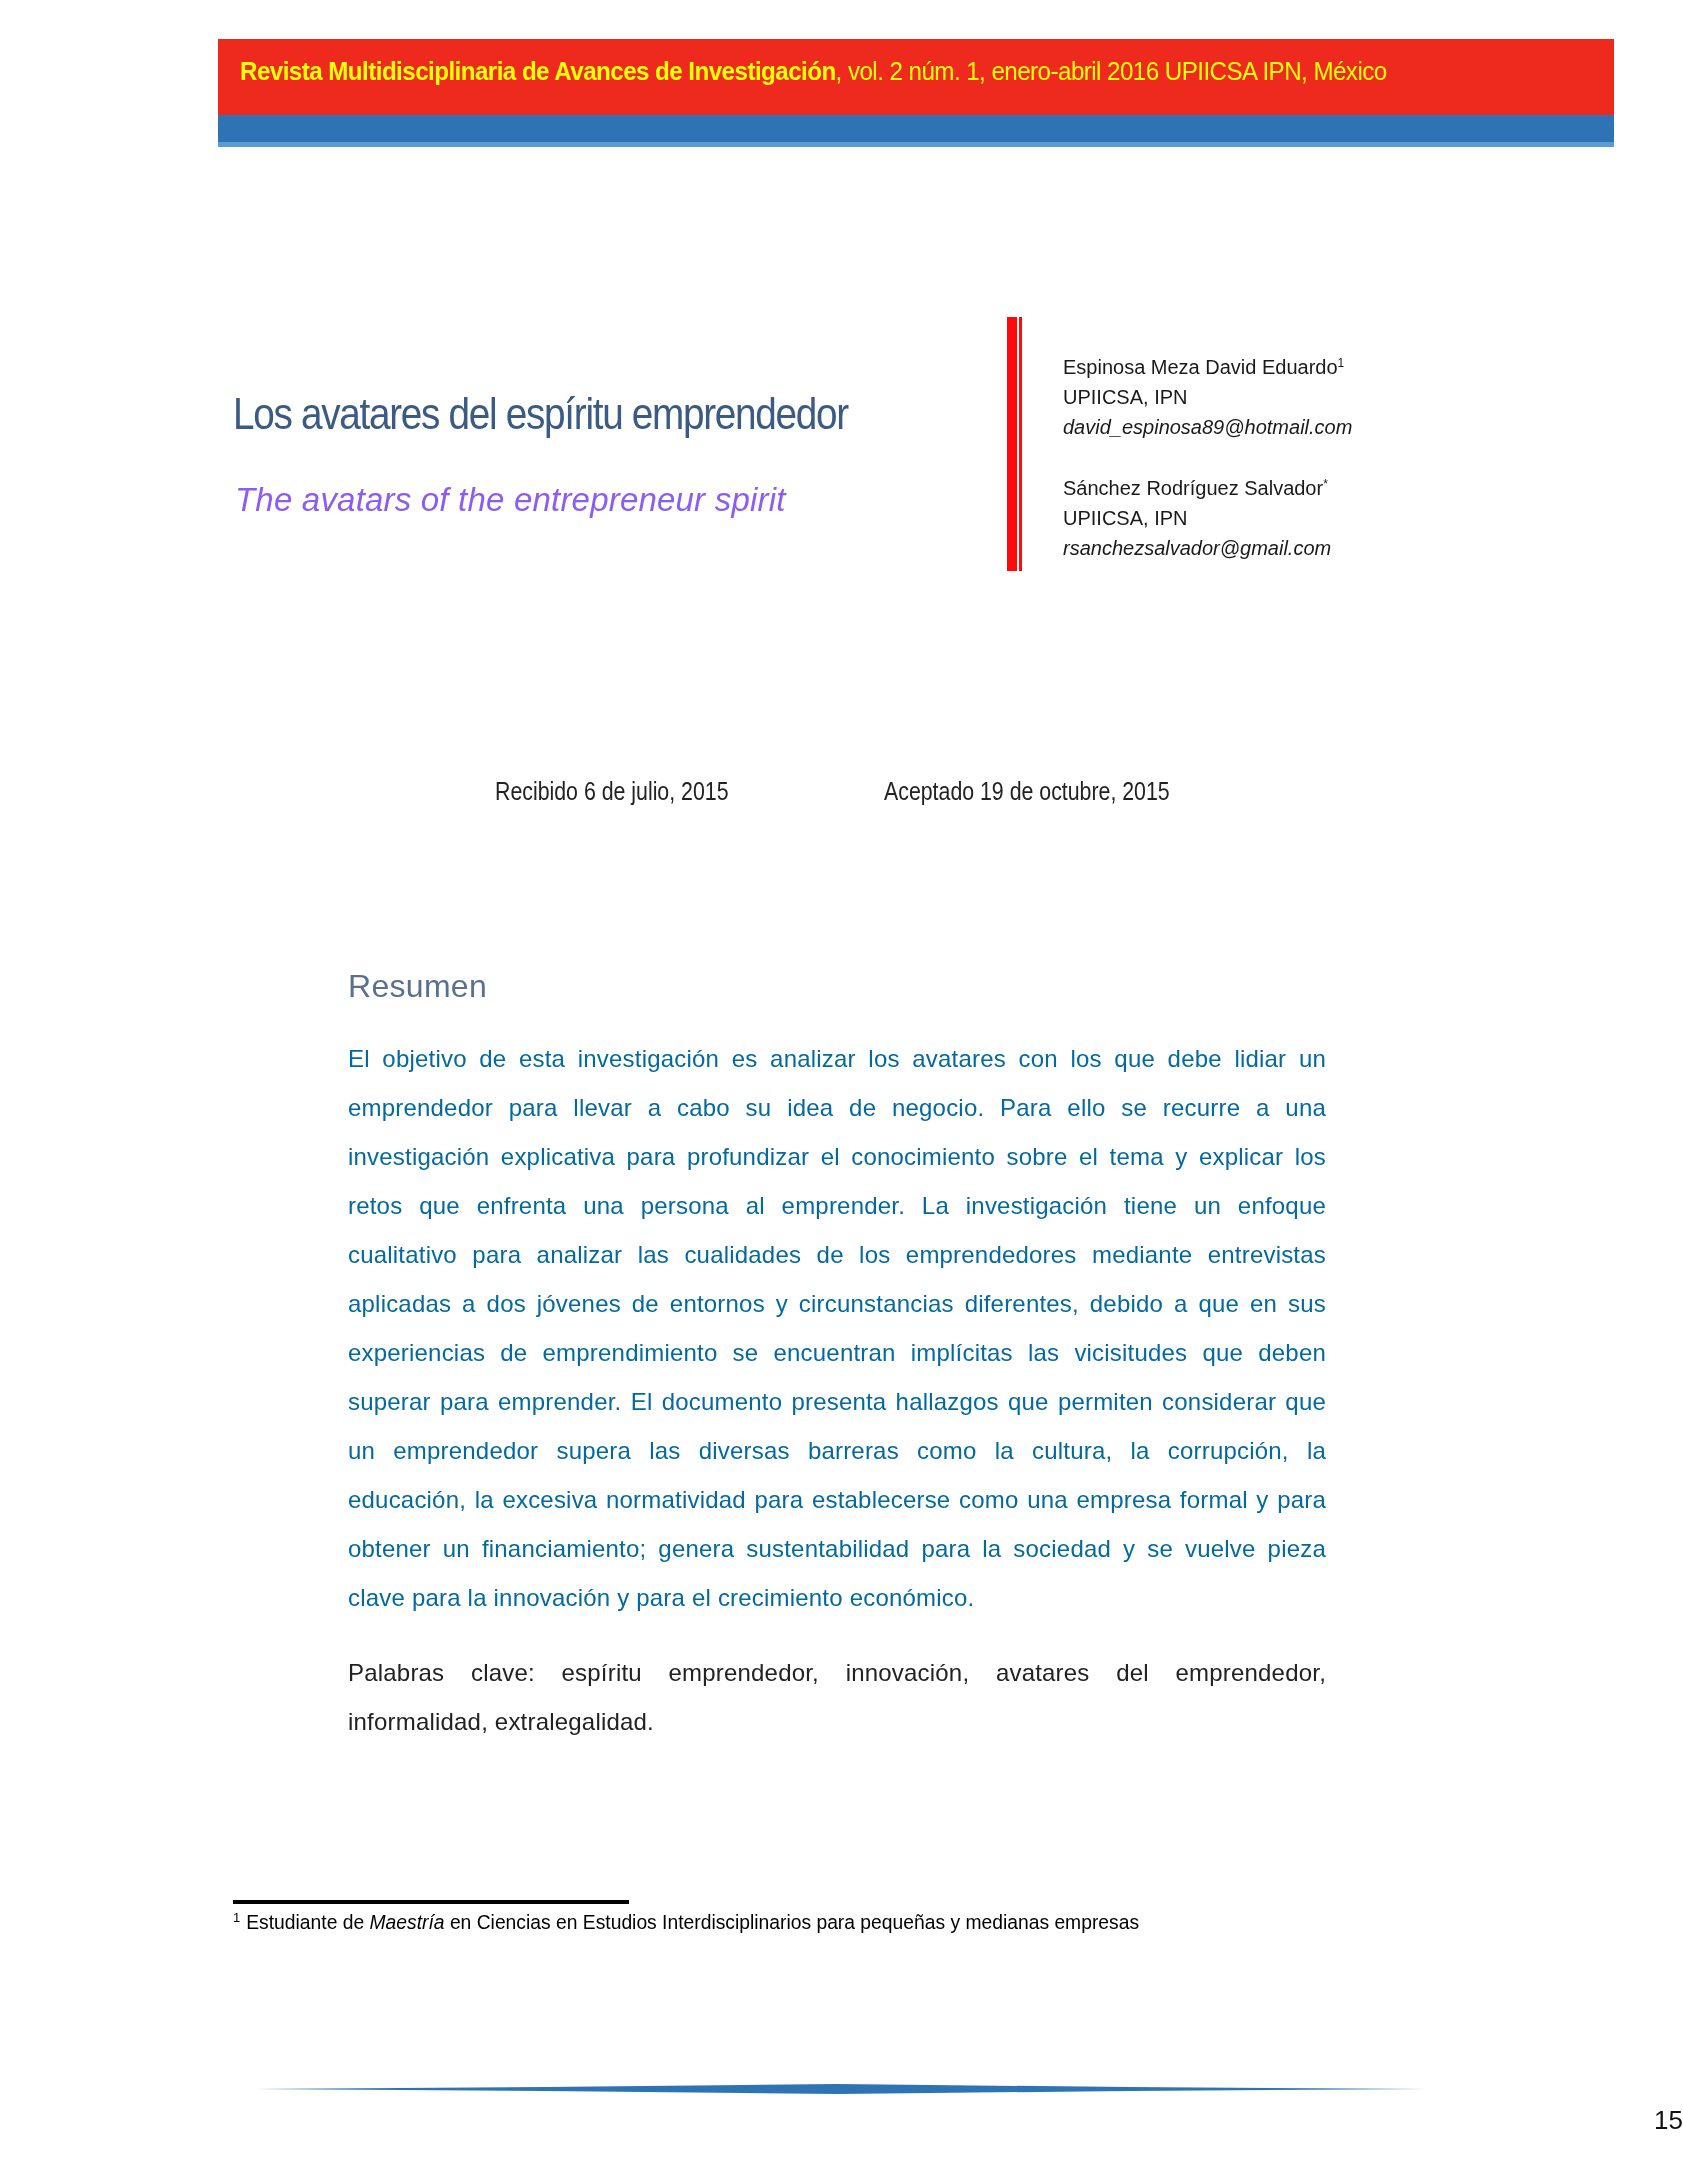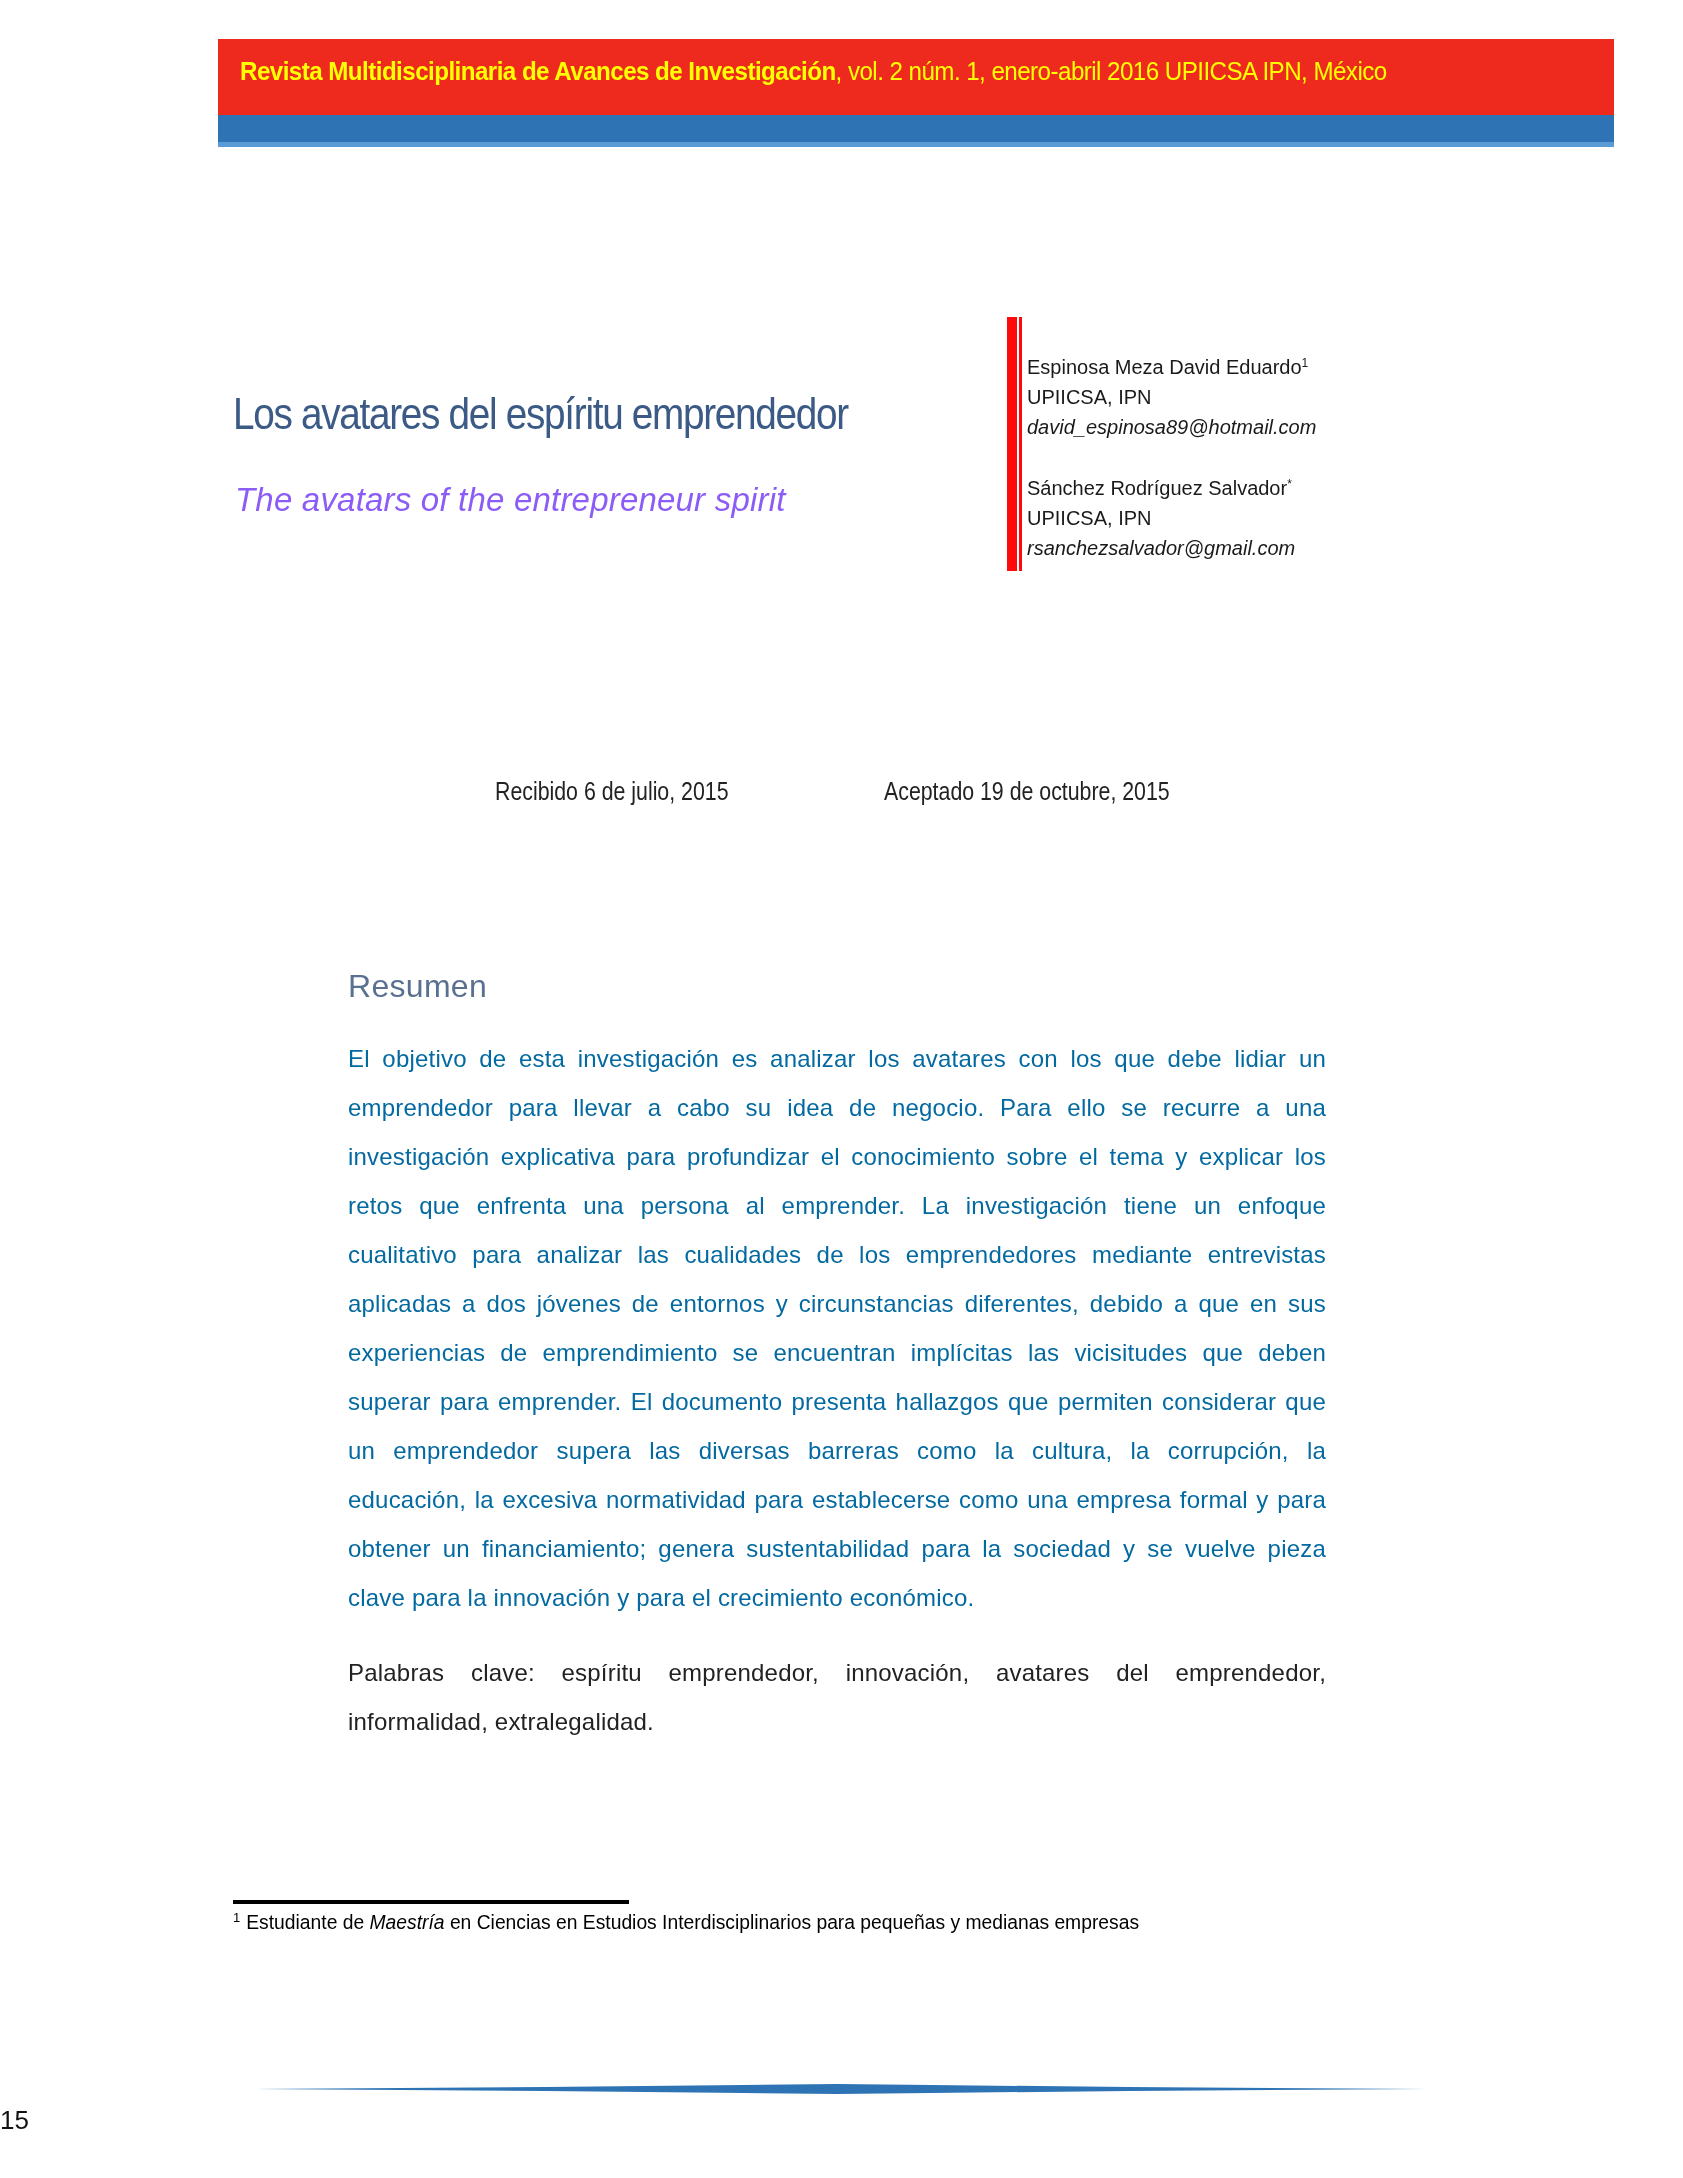--- a/index.html
+++ b/index.html
@@ -11,41 +11,41 @@
   .header-text .journal { font-weight:bold; }
   .header-blue { height:27px; background:#2e74b5; }
   .header-blue-light { height:5px; background:#5b9bd5; }
 
   .title { position:absolute; left:233px; top:388px; font-family:"Liberation Sans", sans-serif; font-weight:normal; font-size:45px; color:#3b5a85; letter-spacing:-1.5px; transform:scaleX(0.86); transform-origin:left top; white-space:nowrap; }
   .subtitle { position:absolute; left:235px; top:481px; font-size:33px; font-style:italic; color:#8b5cf6; white-space:nowrap; letter-spacing:0.2px; }
 
   .author-bar-thick { position:absolute; left:1007px; top:317px; width:10px; height:254px; background:#ff0a0a; }
   .author-bar-thin { position:absolute; left:1019px; top:317px; width:3px; height:254px; background:#ff0a0a; }
   .authors { position:absolute; left:1027px; top:352px; font-size:20px; color:#1a1a1a; line-height:30px; }
-  .author-block { margin-bottom:31px; }
+  .author-block { margin-bottom:31px;margin-left:36px; }
   .author-block .line { white-space:nowrap; }
   .author-block .email { font-style:italic; }
   .author-block sup { font-size:12px; vertical-align:top; position:relative; top:-4px; }
 
   .dates { position:absolute; top:776px; left:0; width:1683px; font-family:"Liberation Sans Narrow","Liberation Sans", sans-serif; font-size:26px; color:#222; }
   .date-received { position:absolute; left:495px; white-space:nowrap; transform:scaleX(0.82); transform-origin:left top; }
   .date-accepted { position:absolute; left:884px; white-space:nowrap; transform:scaleX(0.82); transform-origin:left top; }
 
   .abstract { position:absolute; left:348px; top:968px; width:978px; }
   .abstract-heading { font-size:32px; color:#5a7090; margin:0 0 30px 0; letter-spacing:0.3px; height:36px; }
   .abstract-body { font-size:24px; line-height:49px; text-align:justify; color:#0369a1; margin:0; letter-spacing:0.2px; }
   .keywords { font-size:24px; line-height:49px; color:#222; margin-top:26px; text-align:justify; letter-spacing:0.2px; }
 
   .footnote-rule { position:absolute; left:233px; top:1900px; width:396px; height:4px; background:#000; }
   .footnote { position:absolute; left:233px; top:1912px; font-size:19.3px; color:#000; white-space:nowrap; }
   .footnote sup { font-size:13px; vertical-align:top; position:relative; top:-2px; margin-right:6px; }
   .footnote .it { font-style:italic;margin-top:20px; }
 
   .footer-line { position:absolute; left:248px; top:2079px; width:1178px; height:20px; }
-  .page-number { position:absolute; left:0; width:1683px; top:2105px; text-align:left; font-size:26px; color:#111; }
+  .page-number { position:absolute; left:0; width:1683px; top:2105px; text-align:right; font-size:26px; color:#111; }
 </style>
 </head>
 <body>
 
 <div class="header">
   <div class="header-red">
     <div class="header-text"><span class="journal">Revista Multidisciplinaria de Avances de Investigación</span><span>, vol. 2 núm. 1, enero-abril 2016 UPIICSA IPN, México</span></div>
   </div>
   <div class="header-blue"></div>
   <div class="header-blue-light"></div>

